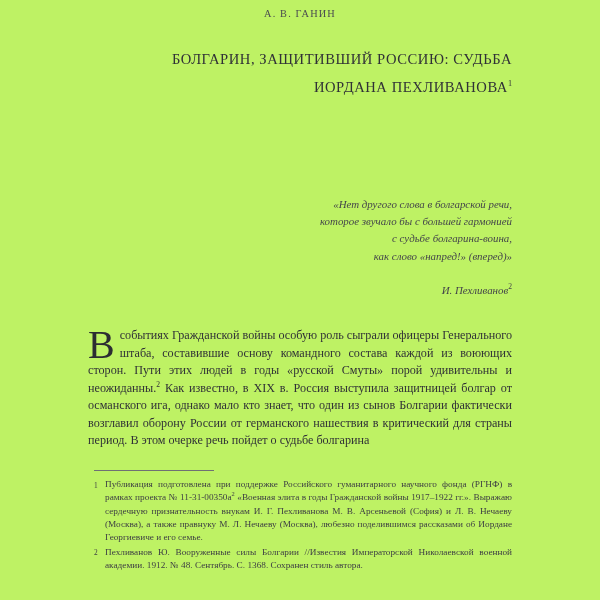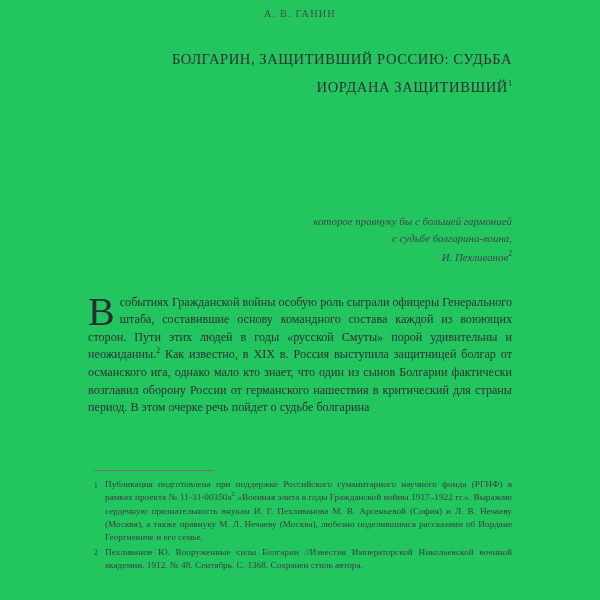--- a/index.html
+++ b/index.html
@@ -17,21 +17,21 @@
     -webkit-font-smoothing: antialiased;
   }
 
   
   .page {
     position: absolute;
     left: 0;
     top: 0;
     width: 600px;
     height: 600px;
-    background: #22c55e;
+    background: #bef264;
   }
   .content {
     position: absolute;
     left: 88px;
     top: 0;
     width: 424px;
     height: 600px;
   }
 
   
@@ -71,21 +71,21 @@
     margin-top: 96px;
     text-align: right;
     font-style: italic;
     font-size: 10.9px;
     line-height: 17.2px;
     color: #44454a;
     padding-right: 0px;
   }
   .epigraph .src {
     display: block;
-    margin-top: 1px;
+    margin-top: 17px;
   }
   .epigraph .fn-ref {
     font-style: normal;
     font-size: 7.6px;
   }
 
   
   .body-text {
     margin-top: 28px;
     font-size: 12.15px;
@@ -154,27 +154,28 @@
 </head>
 <body>
 
 <div class="page">
   <div class="content">
 
     <div class="running-head">А. В. ГАНИН</div>
 
     <div class="title-block">
       <div class="title-line">БОЛГАРИН, ЗАЩИТИВШИЙ РОССИЮ: СУДЬБА</div>
-      <div class="title-line second"><span>ИОРДАНА ЗАЩИТИВШИЙ</span><span class="fn-ref">1</span></div>
+      <div class="title-line second"><span>ИОРДАНА ПЕХЛИВАНОВА</span><span class="fn-ref">1</span></div>
     </div>
 
     <div class="epigraph">
-      <br>
-      <span>которое правнуку бы с большей гармонией</span><br>
+      <span>«Нет другого слова в болгарской речи,</span><br>
+      <span>которое звучало бы с большей гармонией</span><br>
       <span>с судьбе болгарина-воина,</span><br>
+      <span>как слово «напред!» (вперед)»</span>
       <span class="src"><span>И. Пехливанов</span><span class="fn-ref">2</span></span>
     </div>
 
     <div class="body-text">
       <span class="dropcap">В</span><span>событиях Гражданской войны особую роль сыграли офицеры Генерального штаба, составившие основу командного состава каждой из воюющих сторон. Пути этих людей в годы «русской Смуты» порой удивительны и неожиданны.</span><sup>2</sup><span> Как известно, в XIX в. Россия выступила защитницей болгар от османского ига, однако мало кто знает, что один из сынов Болгарии фактически возглавил оборону России от германского нашествия в критический для страны период. В этом очерке речь пойдет о судьбе болгарина</span>
     </div>
 
     <div class="footnotes">
       <div class="fn-rule"></div>
 

